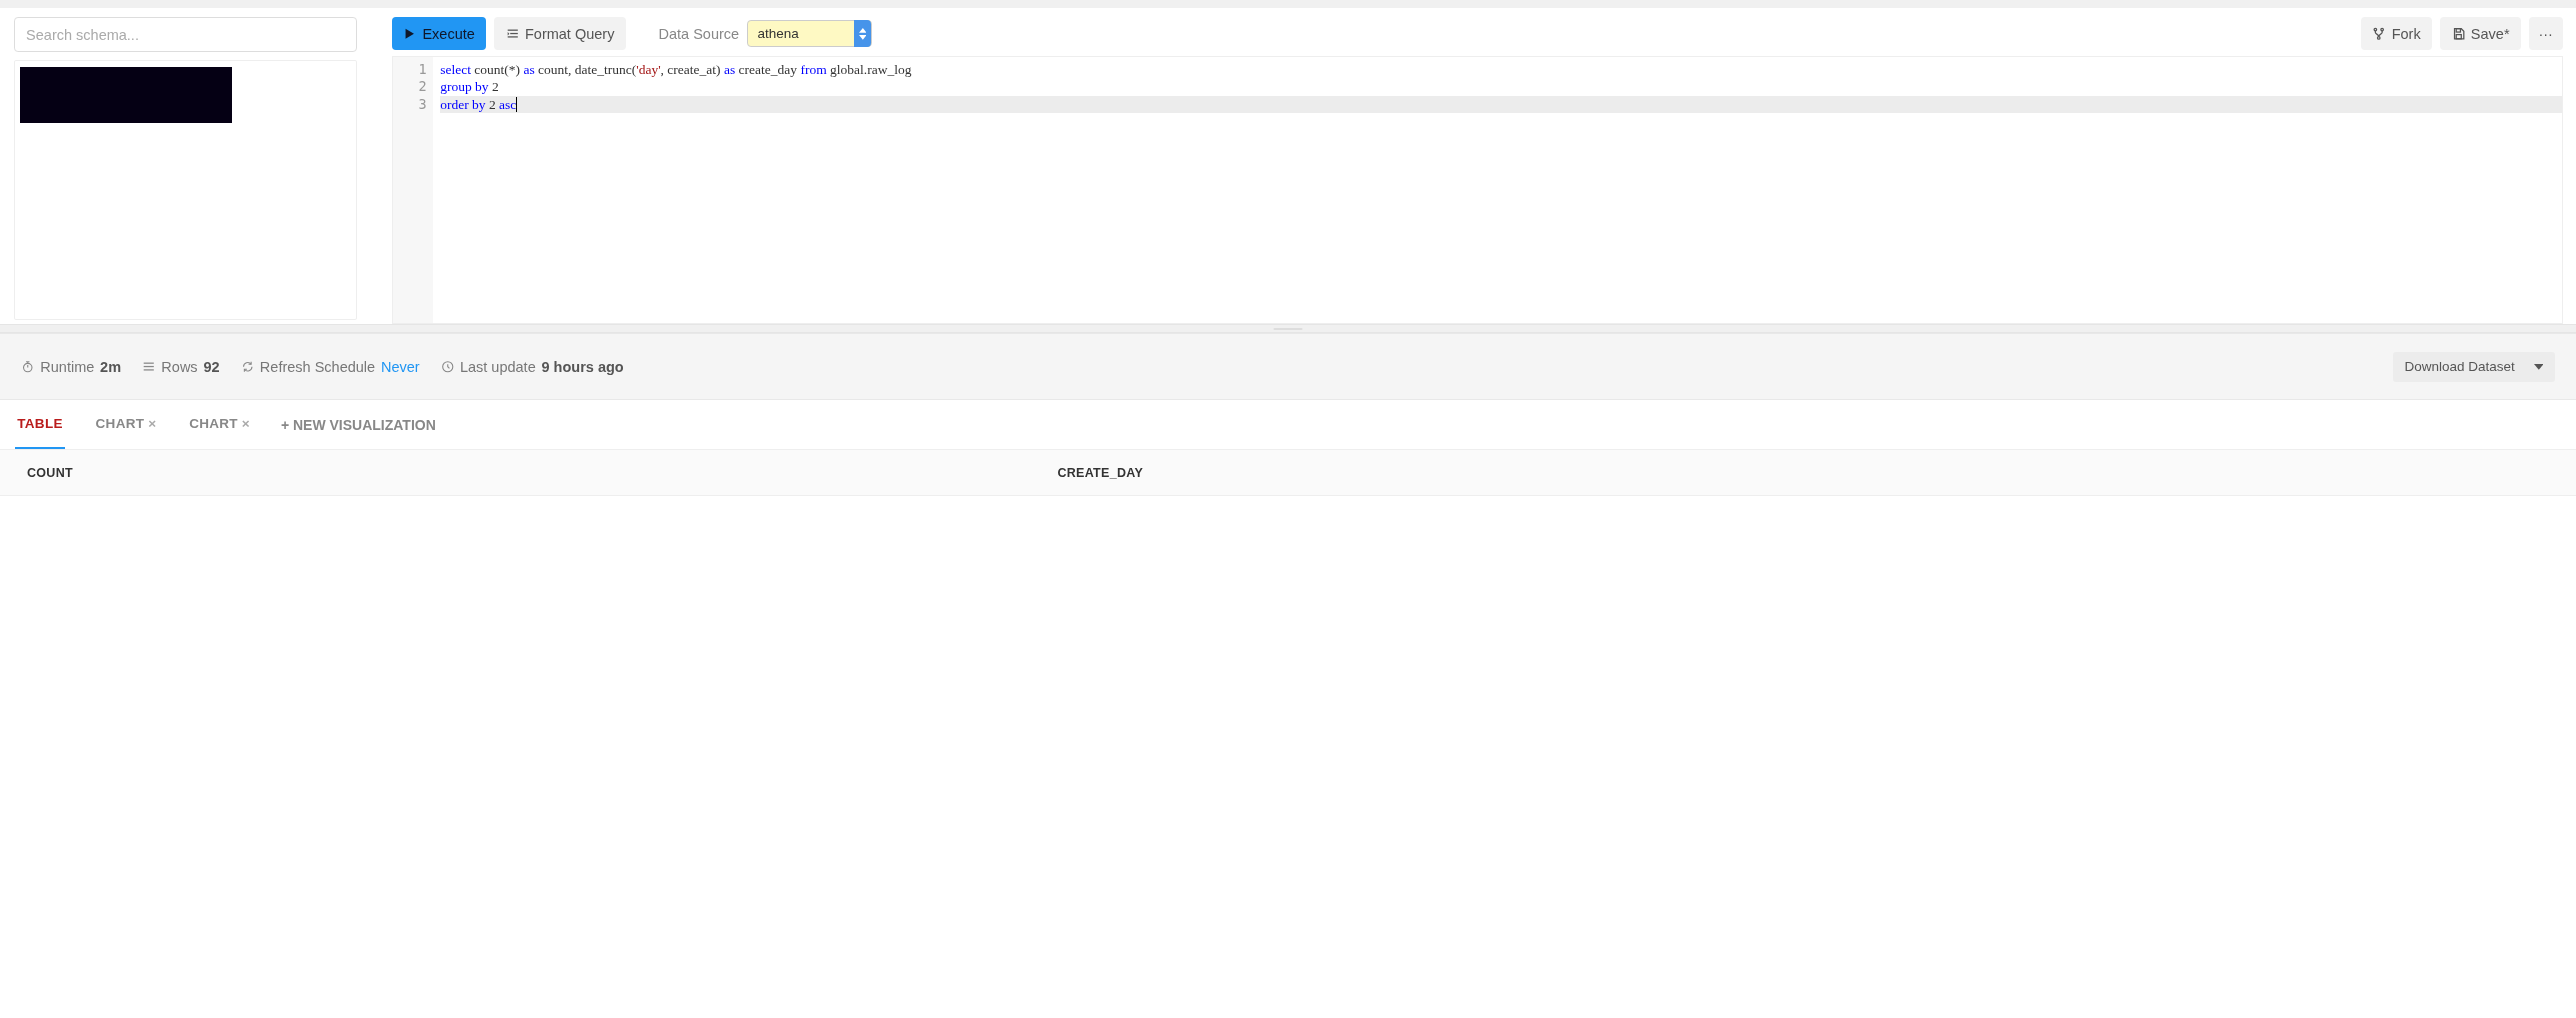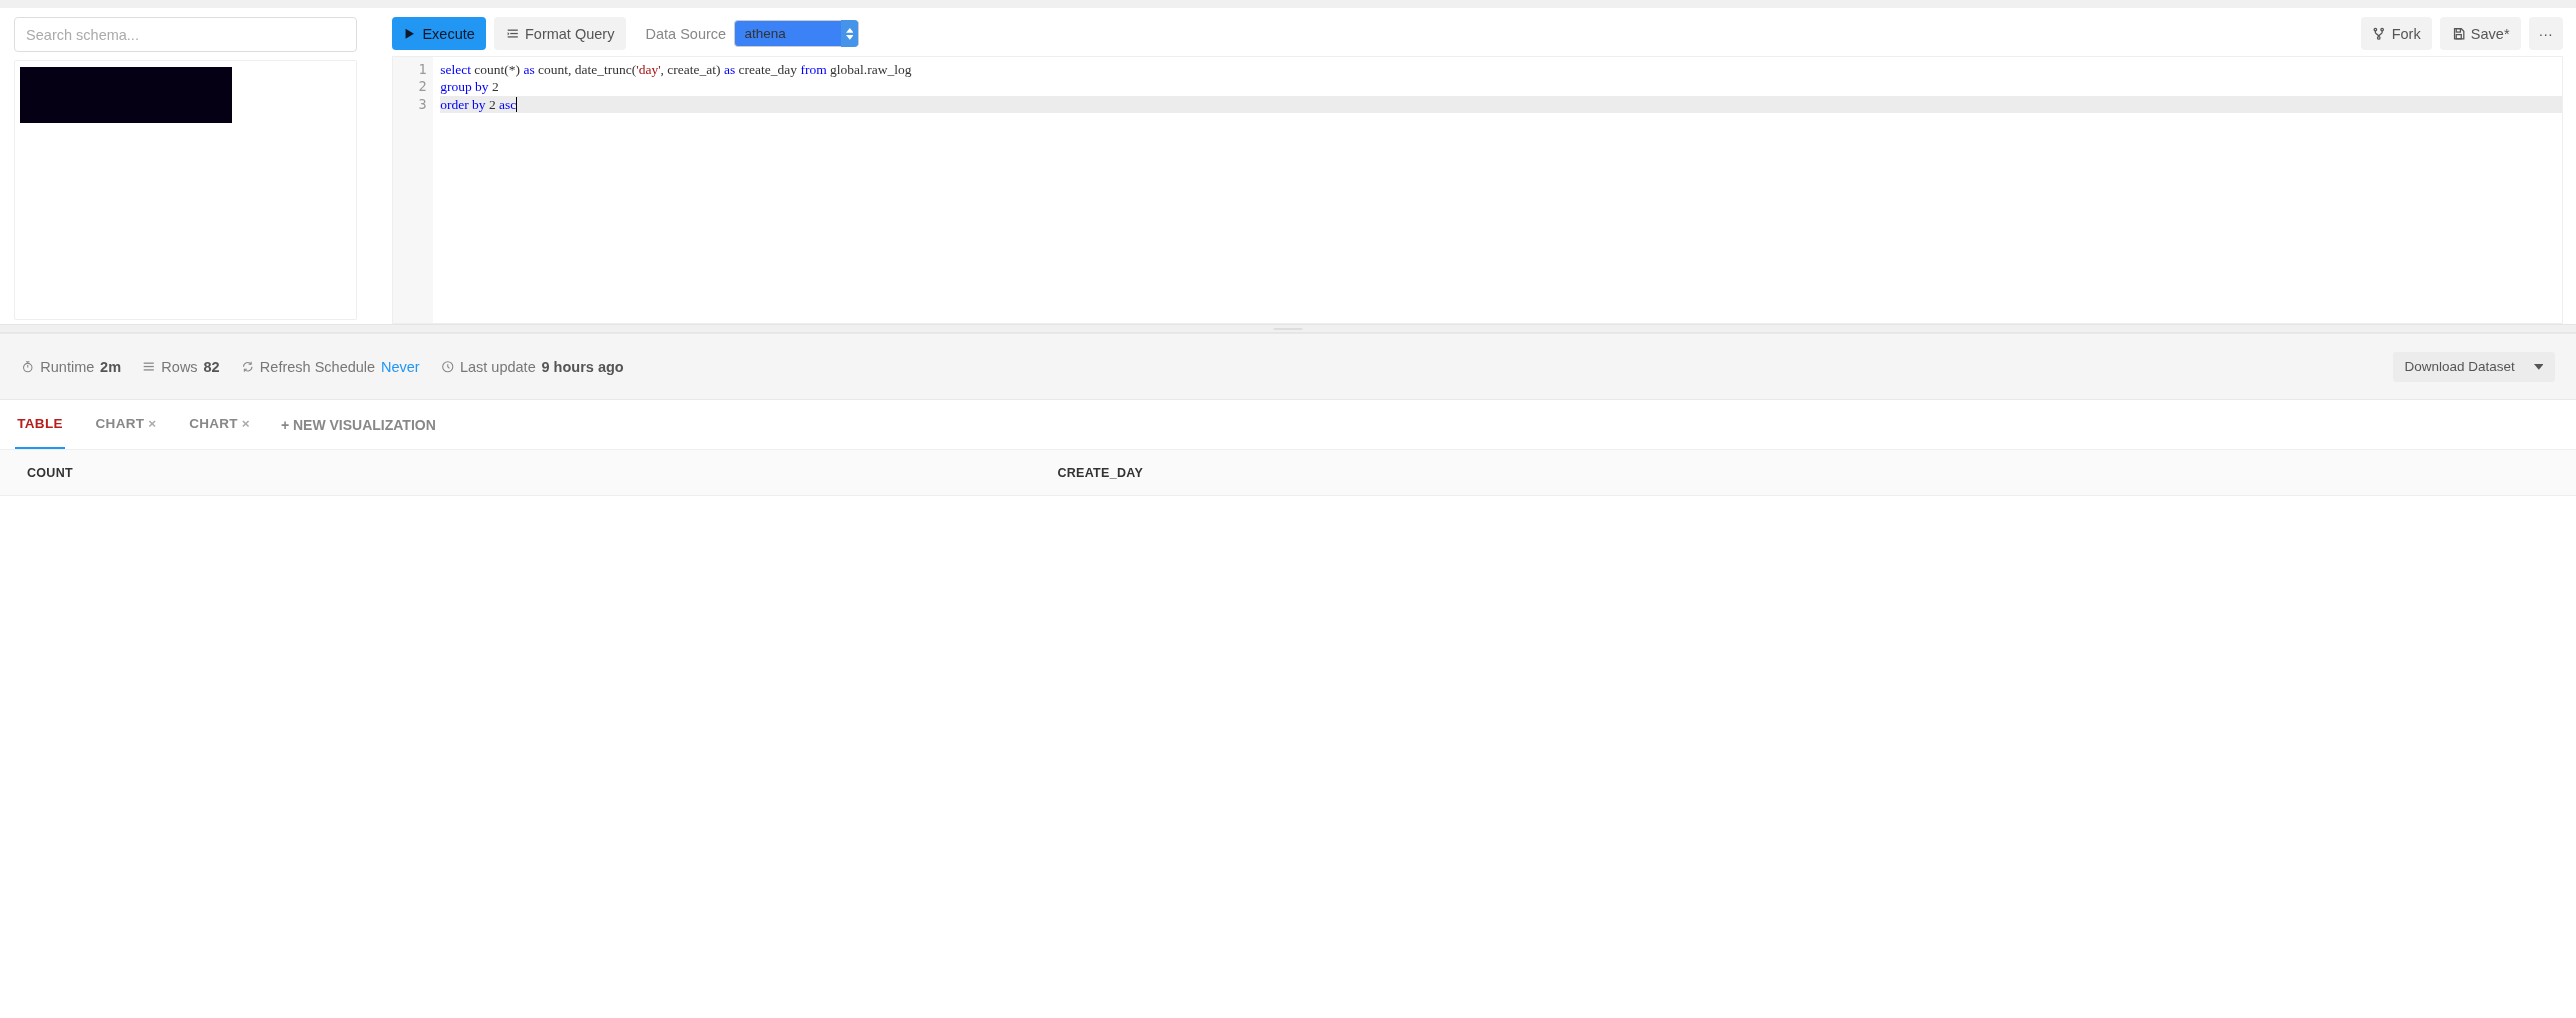--- a/index.html
+++ b/index.html
@@ -9,22 +9,22 @@
 .left-panel { width: 343px; flex-shrink: 0; }
 .search-input { width: 100%; height: 35px; border: 1px solid #ddd; border-radius: 3.9px; padding: 0 11.6px; font-size: 14.5px; color: #555; outline: none; }
 .search-input::placeholder { color: #aaa; }
 .schema-box { border: 1px solid #eee; border-radius: 1.9px; height: 260px; margin-top: 7.7px; padding: 5.8px; }
 .redacted { width: 212px; height: 56px; background: #050014; }
 .right-panel { flex: 1; display: flex; flex-direction: column; }
 .toolbar { display: flex; align-items: center; gap: 7.7px; margin-bottom: 5.8px; }
 .btn { display: inline-flex; align-items: center; gap: 5.8px; height: 33px; padding: 0 11.6px; border-radius: 3.9px; border: none; font-size: 14.5px; cursor: pointer; background: #f2f2f2; color: #555; }
 .btn-primary { background: #2196f3; color: #0f172a; }
 .btn svg { width: 13.5px; height: 13.5px; }
-.ds-label { color: #888; font-size: 14.5px; display: inline-flex; align-items: center; gap: 5.8px; margin-left: 6px; }
-.ds-select { position: relative; display: inline-flex; align-items: center; border: 1px solid #ccc; border-radius: 3.9px; height: 27px; background: #3b82f6; }
+.ds-label { color: #888; font-size: 14.5px; display: inline-flex; align-items: center; gap: 5.8px; margin-left: 19px; }
+.ds-select { position: relative; display: inline-flex; align-items: center; border: 1px solid #ccc; border-radius: 3.9px; height: 27px; background: #fef9c3; }
 .ds-select-text { padding: 0 9.6px; font-size: 13.5px; color: #333; min-width: 106px; }
 .ds-arrows { width: 17.4px; height: 27px; background: #4694ea; border-radius: 0 3.9px 3.9px 0; display: flex; flex-direction: column; align-items: center; justify-content: center; }
 .ds-arrows svg { width: 7.7px; height: 5.8px; }
 .toolbar-spacer { flex: 1; }
 .editor-wrap { display: flex; border: 1px solid #eee; flex: 1; background: #fff; }
 .gutter { width: 40px; background: #f7f7f7; text-align: right; padding: 3.9px 5.8px 0 0; color: #999; font-family: Menlo, Consolas, monospace; font-size: 13.5px; line-height: 17.4px; user-select: none; }
 .code { flex: 1; padding: 3.9px 0 0 7.7px; font-family: Liberation Serif, serif; font-size: 13.5px; line-height: 17.4px; white-space: pre; }
 .code .kw { color: #0000ff; }
 .code .str { color: #a31515; }
 .code .hl { background: #ececec; display: inline-block; width: 100%; }
@@ -158,21 +158,21 @@
   </span>
   <span class="rh-item">
     <span class="icon">
       <svg viewBox="0 0 16 16" fill="#888">
           <rect x="2" y="3" width="12" height="1.5"></rect>
           <rect x="2" y="7" width="12" height="1.5"></rect>
           <rect x="2" y="11" width="12" height="1.5"></rect>
         </svg>
     </span>
     <span>Rows </span>
-      <b>82</b>
+      <b>92</b>
   </span>
   <span class="rh-item">
     <span class="icon">
       <svg viewBox="0 0 16 16" fill="none" stroke="#888" stroke-width="1.3">
           <path d="M3 8a5 5 0 0 1 9-3M13 8a5 5 0 0 1-9 3"></path>
           <path d="M12 2v3h-3M4 14v-3h3"></path>
         </svg>
     </span>
     <span>Refresh Schedule </span>
       <span class="link-blue">Never</span>

